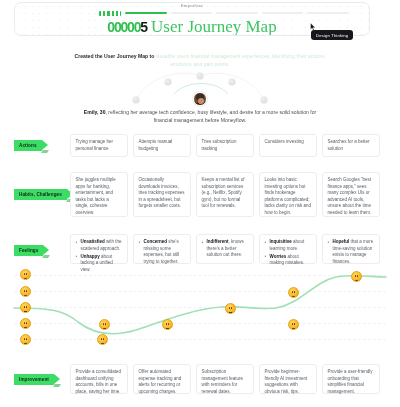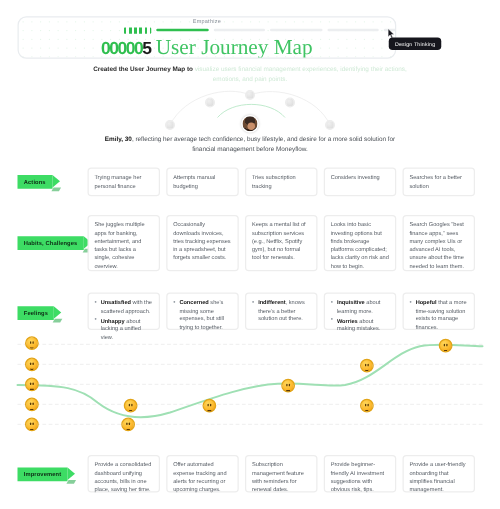--- a/index.html
+++ b/index.html
@@ -6,22 +6,22 @@
   html, body {
     width: 400px; height: 407px;
     background: #ffffff;
     font-family: "Liberation Sans", sans-serif;
     overflow: hidden;
   }
   .page { position: relative; width: 400px; height: 407px; background:#fff; }
 
   
   .banner {
-    position: absolute; left: 14px; top: 13px;
-    width: 303px; height: 34px;
+    position: absolute; left: 14px; top: 2px;
+    width: 356px; height: 34px;
     border: 1px solid #e9ecef; border-radius: 7px;
     background:
       radial-gradient(circle, #dff3e4 0.6px, transparent 0.7px) 0 0 / 7px 7px,
       #ffffff;
     overflow: hidden;
     text-decoration: underline;
   }
   .prog-wrap {
     position: absolute; left: 84px; top: 8px;
     width: 250px; height: 4px;

